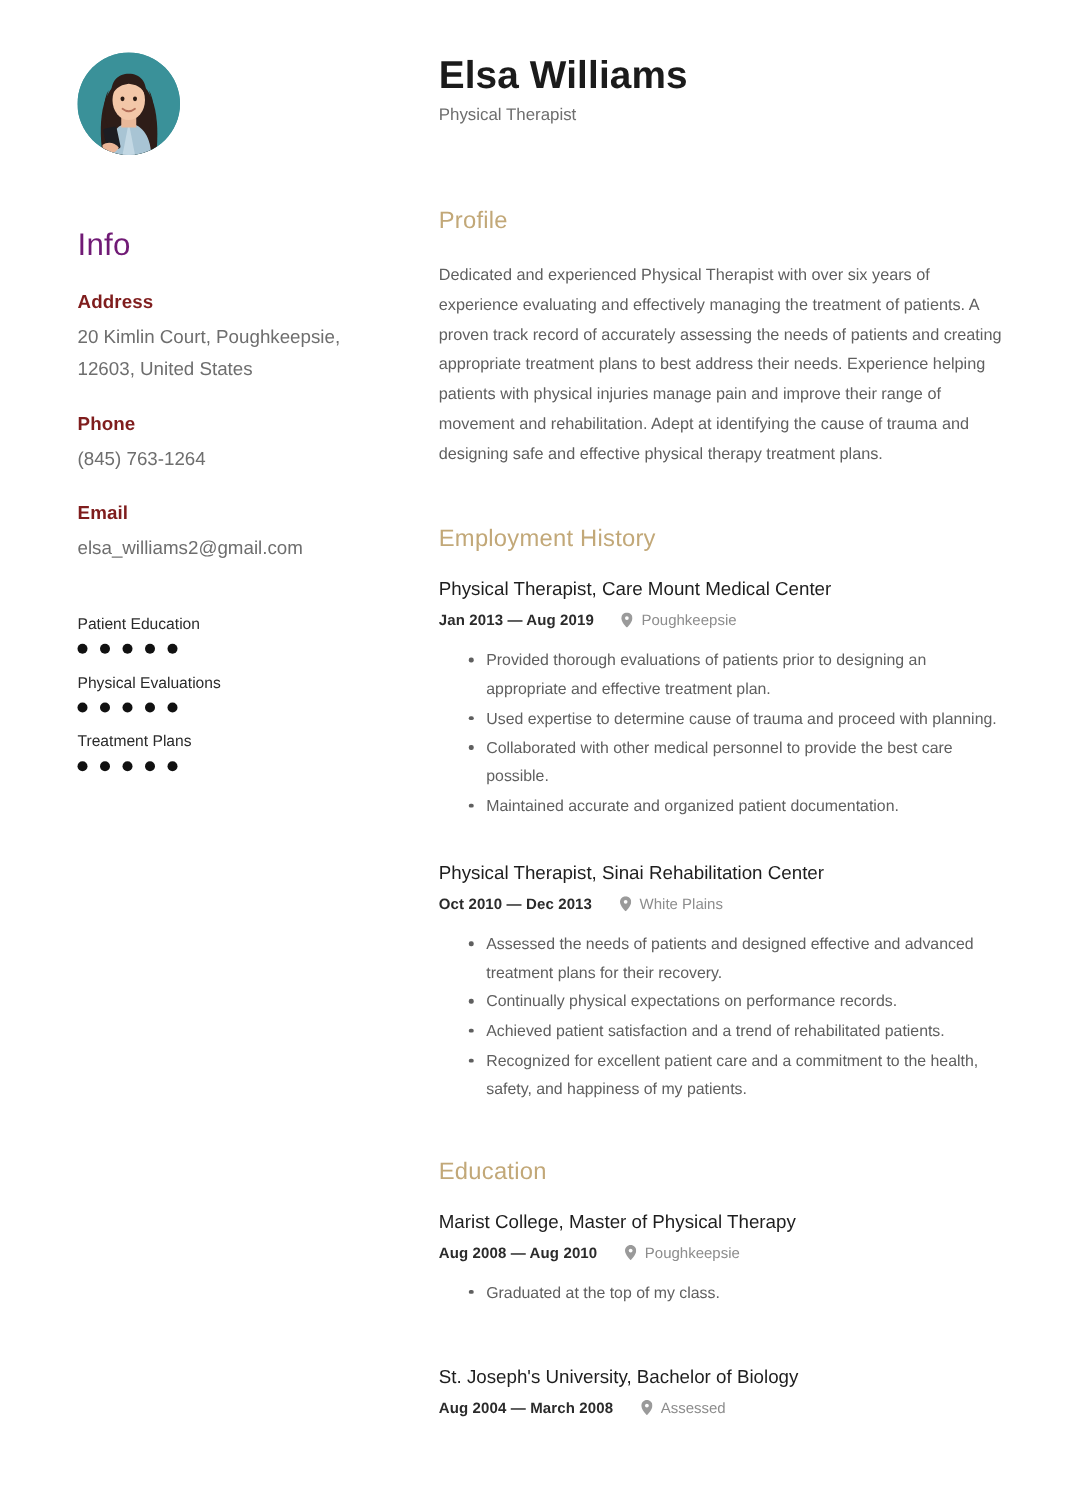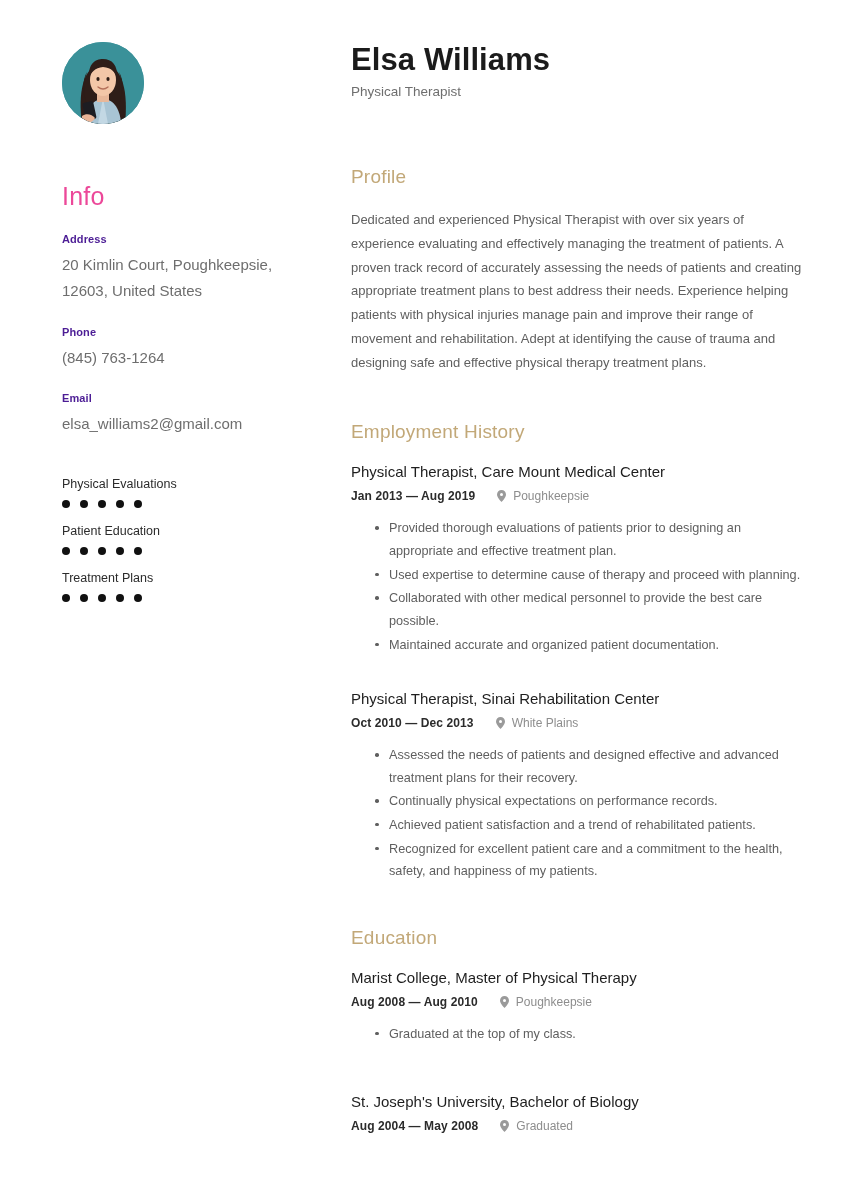--- a/index.html
+++ b/index.html
@@ -37,29 +37,29 @@
     overflow: hidden;
     background: #3a9199;
     position: relative;
   }
   .avatar svg { display: block; }
 
   .side-section { margin-top: 0; }
   .side-heading {
     font-size: 25px;
     font-weight: 400;
-    color: #ec4899;
+    color: #701a75;
     letter-spacing: 0.2px;
     margin: 0 0 22px 0;
   }
   .info-block { margin-bottom: 22px; }
   .info-label {
-    font-size: 11px;
+    font-size: 15px;
     font-weight: 700;
-    color: #4c1d95;
+    color: #7f1d1d;
     margin-bottom: 7px;
     letter-spacing: 0.1px;
   }
   .info-value {
     font-size: 15px;
     color: #6e6e6e;
     line-height: 1.72;
   }
 
   .skill-block { margin-bottom: 16px; }
@@ -213,31 +213,31 @@
 
       <div class="info-block">
         <div class="info-label">Email</div>
         <div class="info-value">elsa_williams2@gmail.com</div>
       </div>
     </section>
 
     <section class="side-section" style="margin-top:40px;">
       <div id="skills-list">
           <div class="skill-block">
+            <div class="skill-name">Patient Education</div>
+            <div class="dots">
+              <span class="dot"></span>
+              <span class="dot"></span>
+              <span class="dot"></span>
+              <span class="dot"></span>
+              <span class="dot"></span>
+            </div>
+          </div>
+          <div class="skill-block">
             <div class="skill-name">Physical Evaluations</div>
-            <div class="dots">
-              <span class="dot"></span>
-              <span class="dot"></span>
-              <span class="dot"></span>
-              <span class="dot"></span>
-              <span class="dot"></span>
-            </div>
-          </div>
-          <div class="skill-block">
-            <div class="skill-name">Patient Education</div>
             <div class="dots">
               <span class="dot"></span>
               <span class="dot"></span>
               <span class="dot"></span>
               <span class="dot"></span>
               <span class="dot"></span>
             </div>
           </div>
           <div class="skill-block">
             <div class="skill-name">Treatment Plans</div>
@@ -276,21 +276,21 @@
               <span class="entry-loc">
                 <svg class="pin" viewBox="0 0 9 12">
                   <path d="M4.5 0C2 0 0 2 0 4.5C0 7.6 4.5 12 4.5 12S9 7.6 9 4.5C9 2 7 0 4.5 0Z" fill="#9a9a9a"></path>
                   <circle cx="4.5" cy="4.4" r="1.5" fill="#ffffff"></circle>
                 </svg>
                 <span>Poughkeepsie</span>
               </span>
             </div>
             <ul class="bullets">
               <li>Provided thorough evaluations of patients prior to designing an appropriate and effective treatment plan.</li>
-              <li>Used expertise to determine cause of therapy and proceed with planning.</li>
+              <li>Used expertise to determine cause of trauma and proceed with planning.</li>
               <li>Collaborated with other medical personnel to provide the best care possible.</li>
               <li>Maintained accurate and organized patient documentation.</li>
             </ul>
           </div>
           <div class="entry" style="margin-bottom:0px">
             <h3 class="entry-title">Physical Therapist, Sinai Rehabilitation Center</h3>
             <div class="entry-meta">
               <span class="entry-date">Oct 2010 — Dec 2013</span>
               <span class="entry-loc">
                 <svg class="pin" viewBox="0 0 9 12">
@@ -325,27 +325,27 @@
                 <span>Poughkeepsie</span>
               </span>
             </div>
             <ul class="bullets">
               <li>Graduated at the top of my class.</li>
             </ul>
           </div>
           <div class="entry" style="margin-bottom:0px">
             <h3 class="entry-title">St. Joseph's University, Bachelor of Biology</h3>
             <div class="entry-meta">
-              <span class="entry-date">Aug 2004 — May 2008</span>
+              <span class="entry-date">Aug 2004 — March 2008</span>
               <span class="entry-loc">
                 <svg class="pin" viewBox="0 0 9 12">
                   <path d="M4.5 0C2 0 0 2 0 4.5C0 7.6 4.5 12 4.5 12S9 7.6 9 4.5C9 2 7 0 4.5 0Z" fill="#9a9a9a"></path>
                   <circle cx="4.5" cy="4.4" r="1.5" fill="#ffffff"></circle>
                 </svg>
-                <span>Graduated</span>
+                <span>Assessed</span>
               </span>
             </div>
           </div>
         </div>
     </section>
 
   </main>
 </div>
 
 </body></html>

